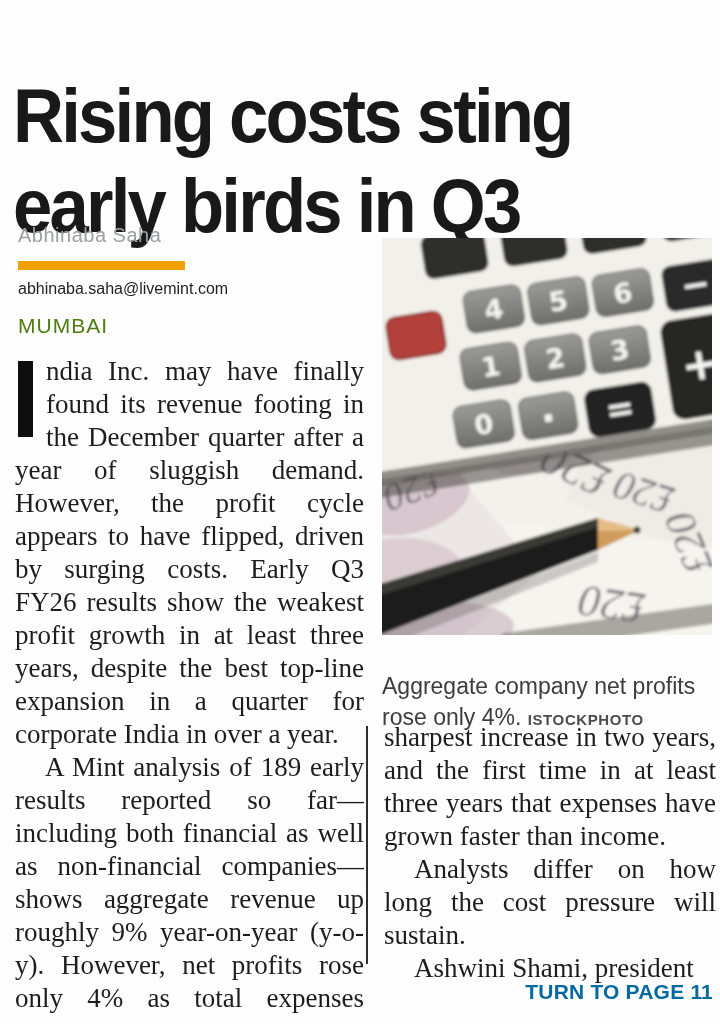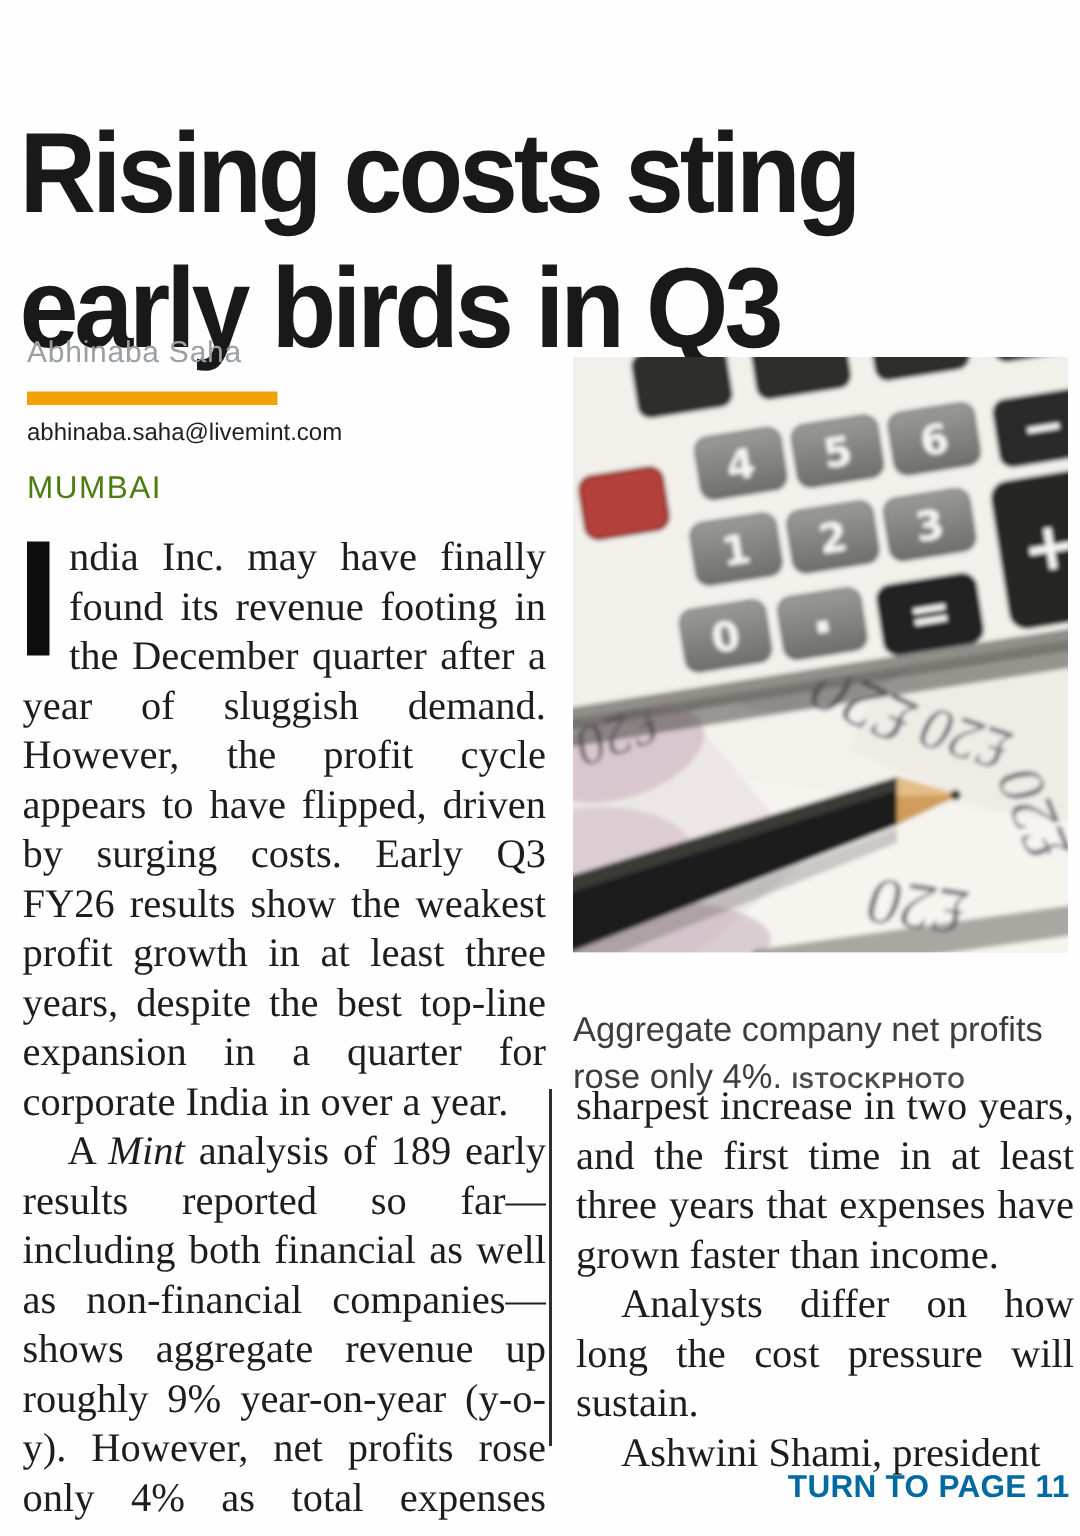--- a/index.html
+++ b/index.html
@@ -16,21 +16,21 @@
   .byline-rule{position:absolute;left:18px;top:261px;width:167px;height:9px;background:#F0A202;}
   .byline-email{position:absolute;left:18px;top:280px;font-size:16px;color:#1f1f1f;}
   .byline-city{position:absolute;left:18px;top:314px;font-size:21px;color:#4d7c0f;letter-spacing:1px;}
 
   .col-left{position:absolute;left:15px;top:355px;width:349px;height:662px;overflow:hidden;
     font-family:"Liberation Serif",serif;font-size:27px;line-height:33px;color:#1d1d1d;text-align:justify;}
   .col-left p{margin:0;}
   .dropcap{float:left;width:15px;height:76px;background:#0e0e0e;color:transparent;
     overflow:hidden;margin:6px 13px 0 3px;font-size:10px;}
   .indent{text-indent:30px;}
-  .pub-italic{font-style:italic;}
+  .pub-italic{}
 
   .photo{position:absolute;left:382px;top:238px;width:330px;height:397px;overflow:hidden;background:#e9e7e3;}
 
   .caption{position:absolute;left:382px;top:671px;width:336px;font-size:23px;line-height:31px;color:#3d3d3d;}
   .credit{font-size:15px;font-weight:700;color:#4c4c4c;letter-spacing:.6px;}
 
   .divider{position:absolute;left:366px;top:726px;width:2px;height:238px;background:#2e2e2e;}
 
   .col-right{position:absolute;left:384px;top:721px;width:332px;
     font-family:Liberation Serif, serif;font-size:27px;line-height:33px;color:#1d1d1d;text-align:justify;}

